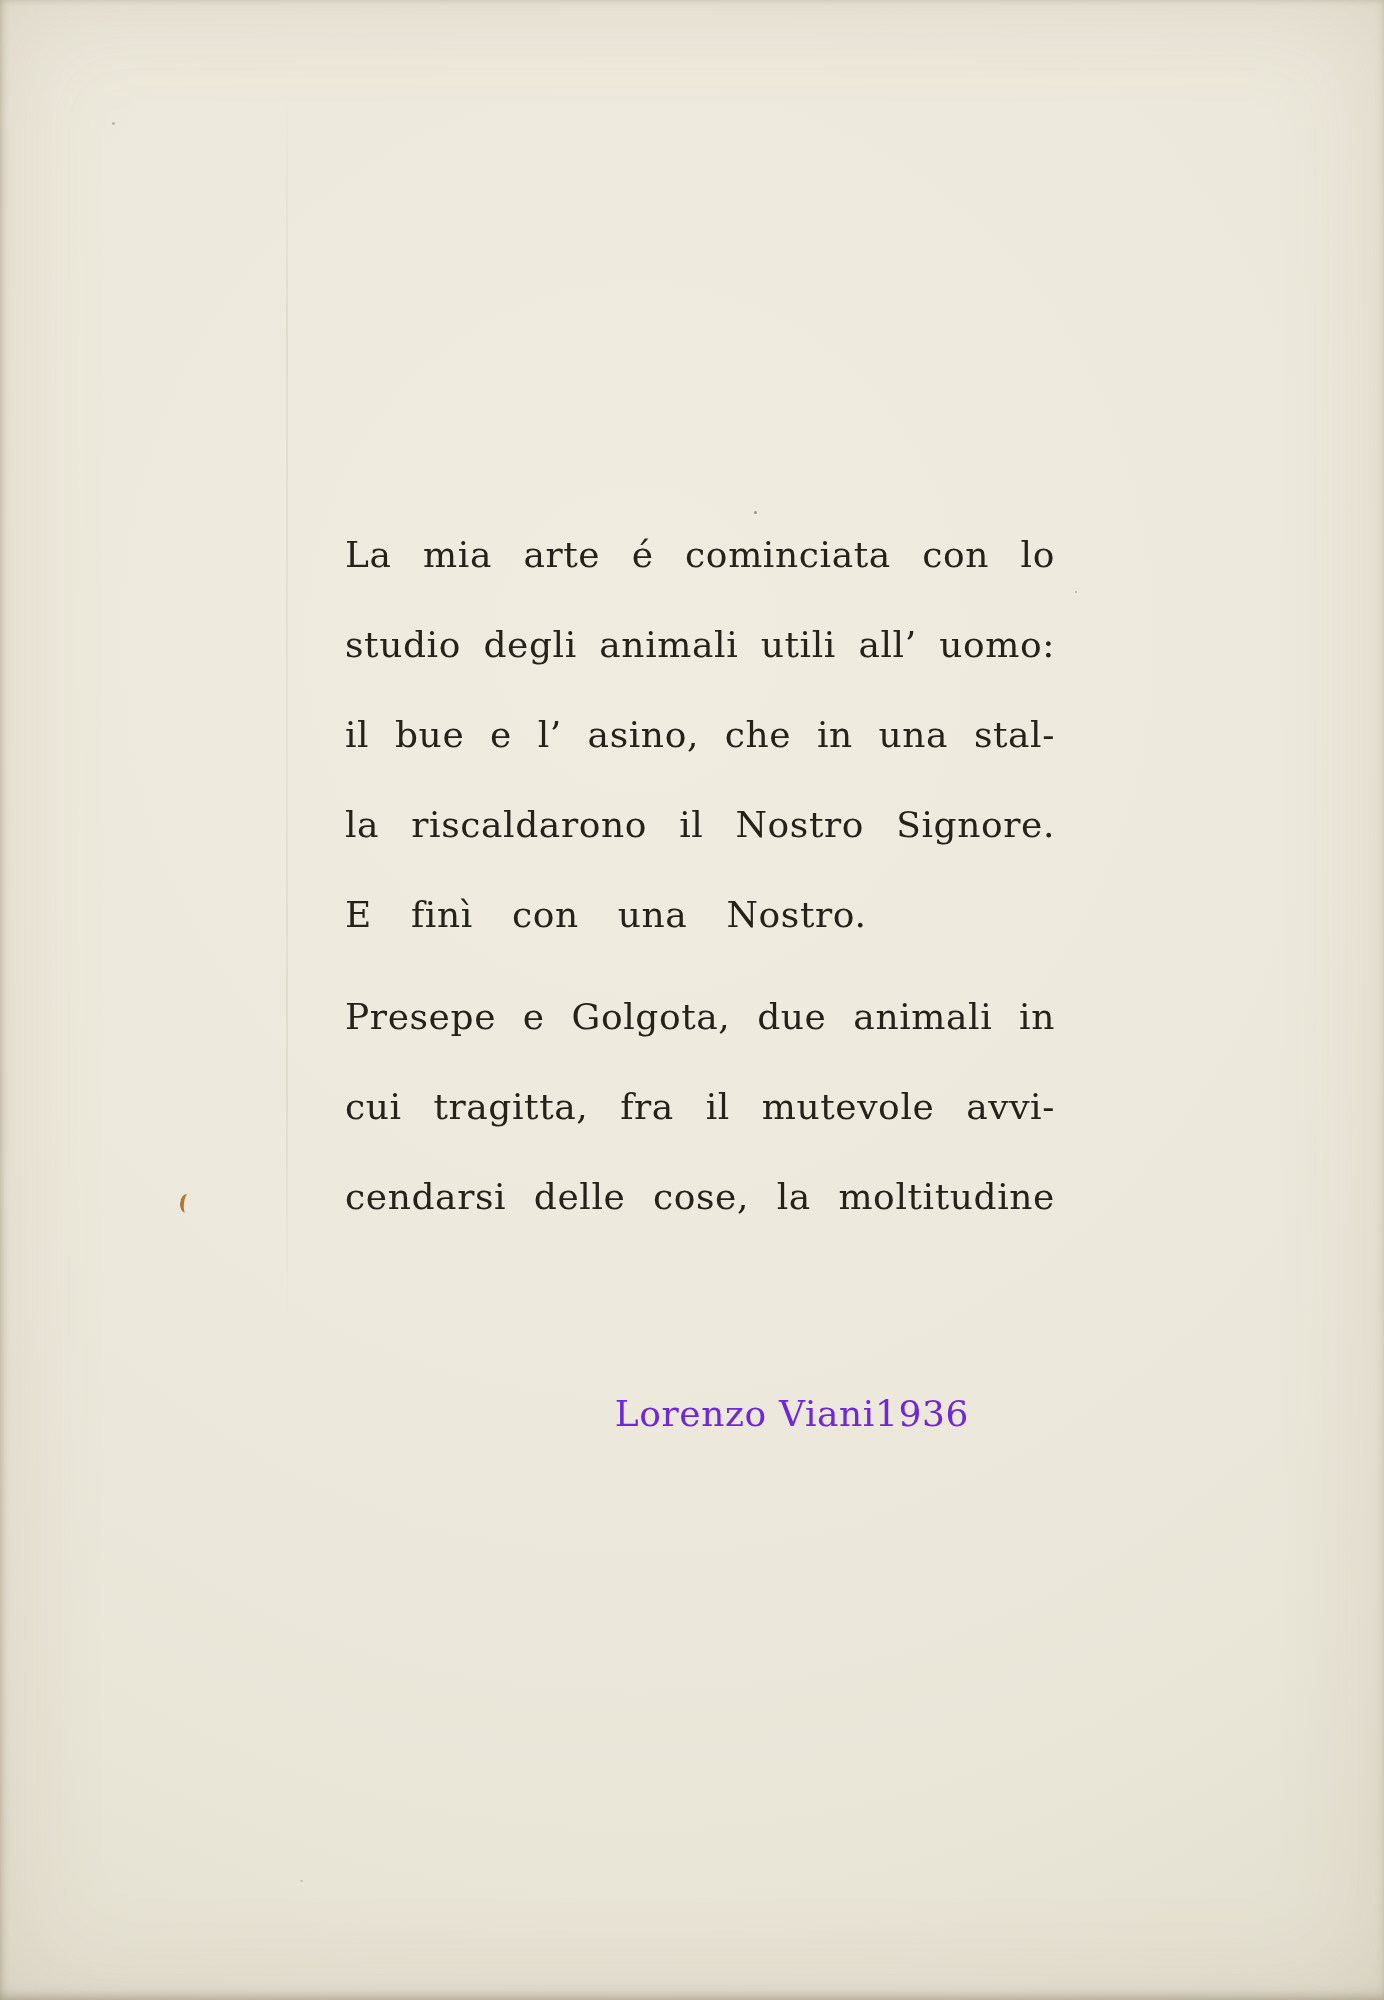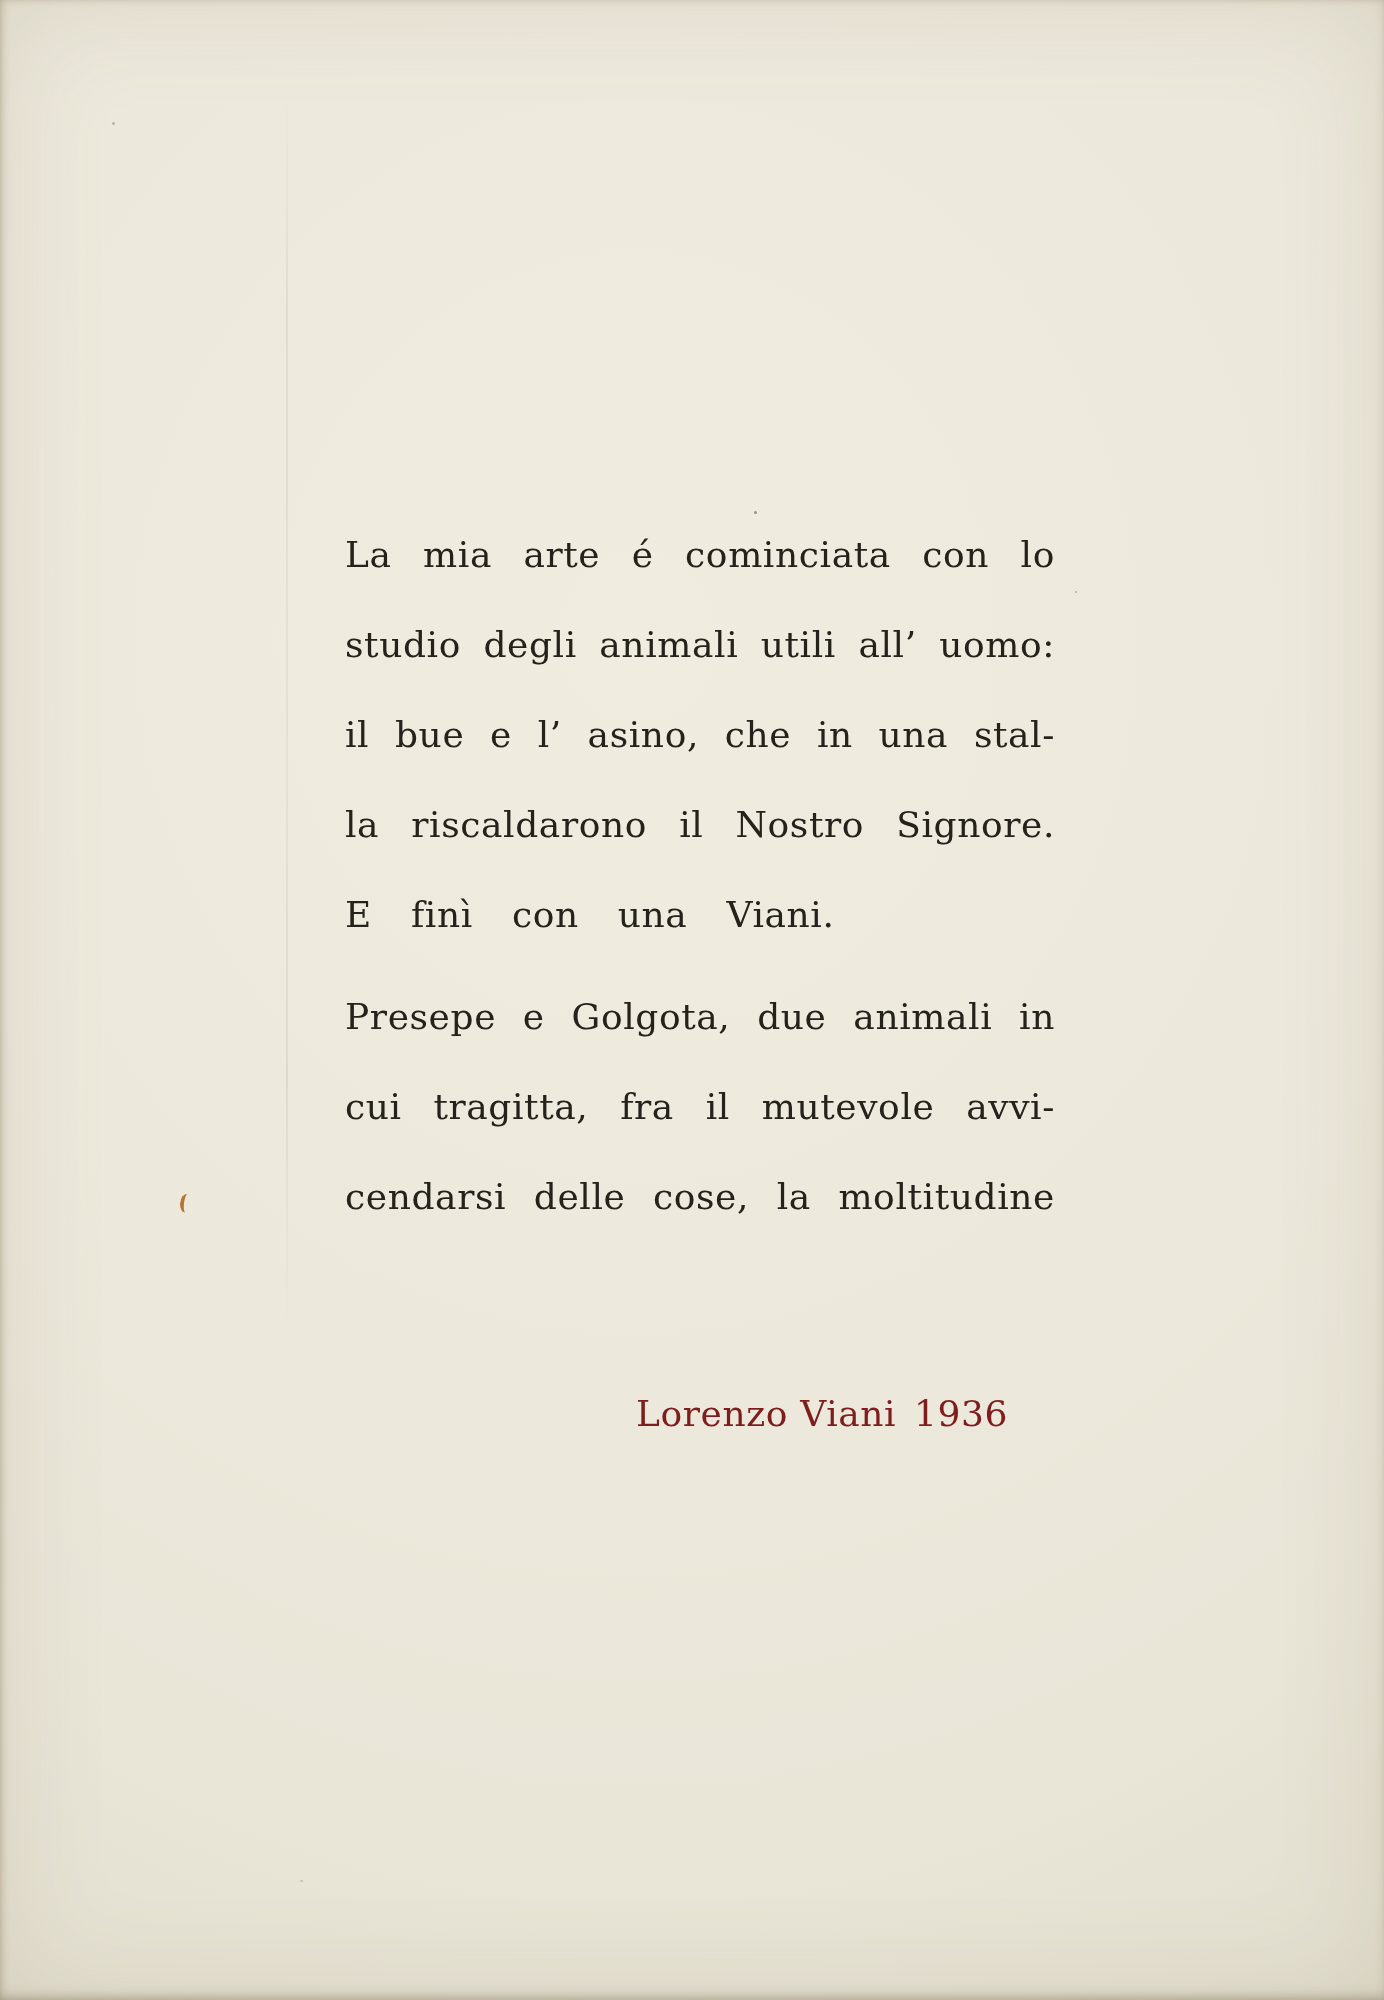--- a/index.html
+++ b/index.html
@@ -86,28 +86,28 @@
     text-align-last: justify;
   }
   .line.flush {
     word-spacing: 27px;
   }
   .line.para2 {
     margin-top: 12px;
   }
   .signature {
     position: absolute;
-    left: 636px;
+    left: 597px;
     top: 1382px;
     width: 372px;
     height: 64px;
     line-height: 64px;
     display: flex;
-    justify-content: space-between;
-    color: #7f1d1d;
+    justify-content: flex-end;
+    color: #6d28d9;
     font-size: 36px;
     letter-spacing: 0.6px;
   }
 </style>
 </head>
 <body>
 
 <div id="stage">
 
   <div class="paper"></div>
@@ -117,21 +117,21 @@
   <div class="speck s1"></div>
   <div class="speck s2"></div>
   <div class="speck s3"></div>
   <div class="speck s4"></div>
 
   <div class="text-block">
     <div class="line justify">La mia arte é cominciata con lo</div>
     <div class="line justify">studio degli animali utili all’ uomo:</div>
     <div class="line justify">il bue e l’ asino, che in una stal-</div>
     <div class="line justify">la riscaldarono il Nostro Signore.</div>
-    <div class="line flush">E finì con una Viani.</div>
+    <div class="line flush">E finì con una Nostro.</div>
     <div class="line justify para2">Presepe e Golgota, due animali in</div>
     <div class="line justify">cui tragitta, fra il mutevole avvi-</div>
     <div class="line justify">cendarsi delle cose, la moltitudine</div>
   </div>
 
   <div class="signature">
     <span>Lorenzo Viani</span>
     <span>1936</span>
   </div>
 

